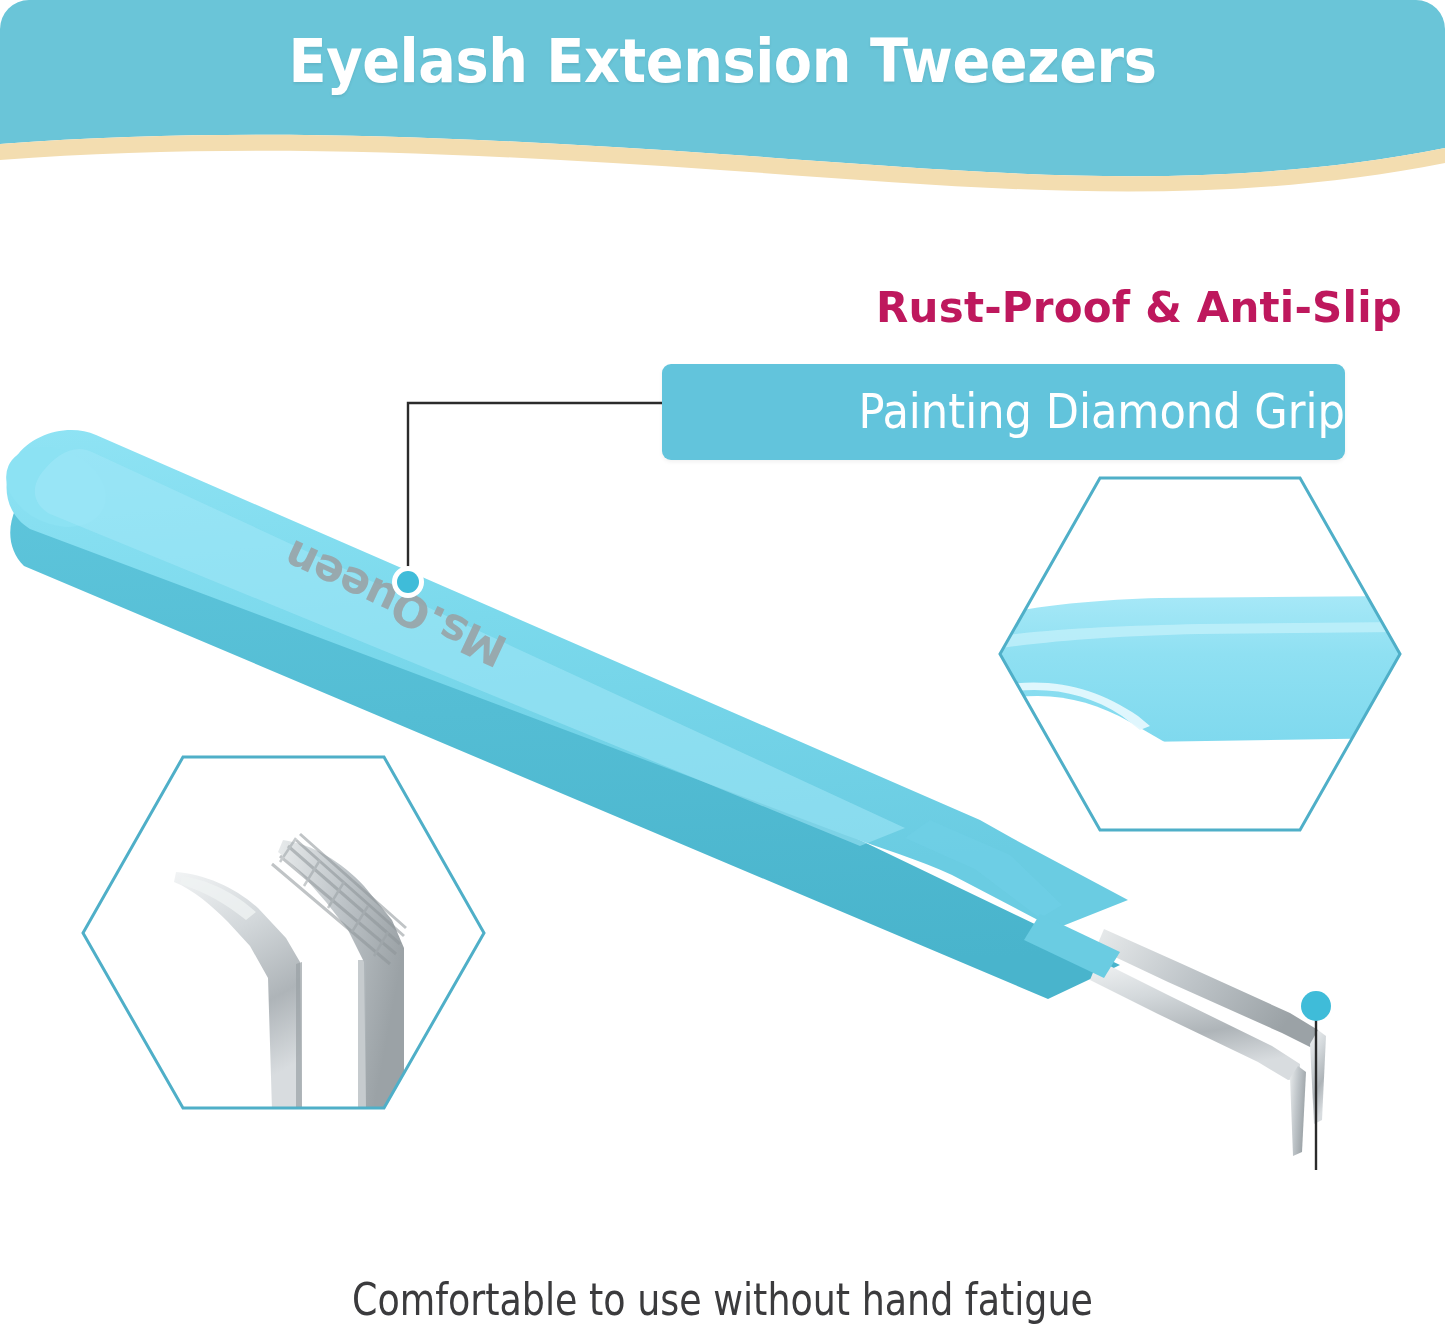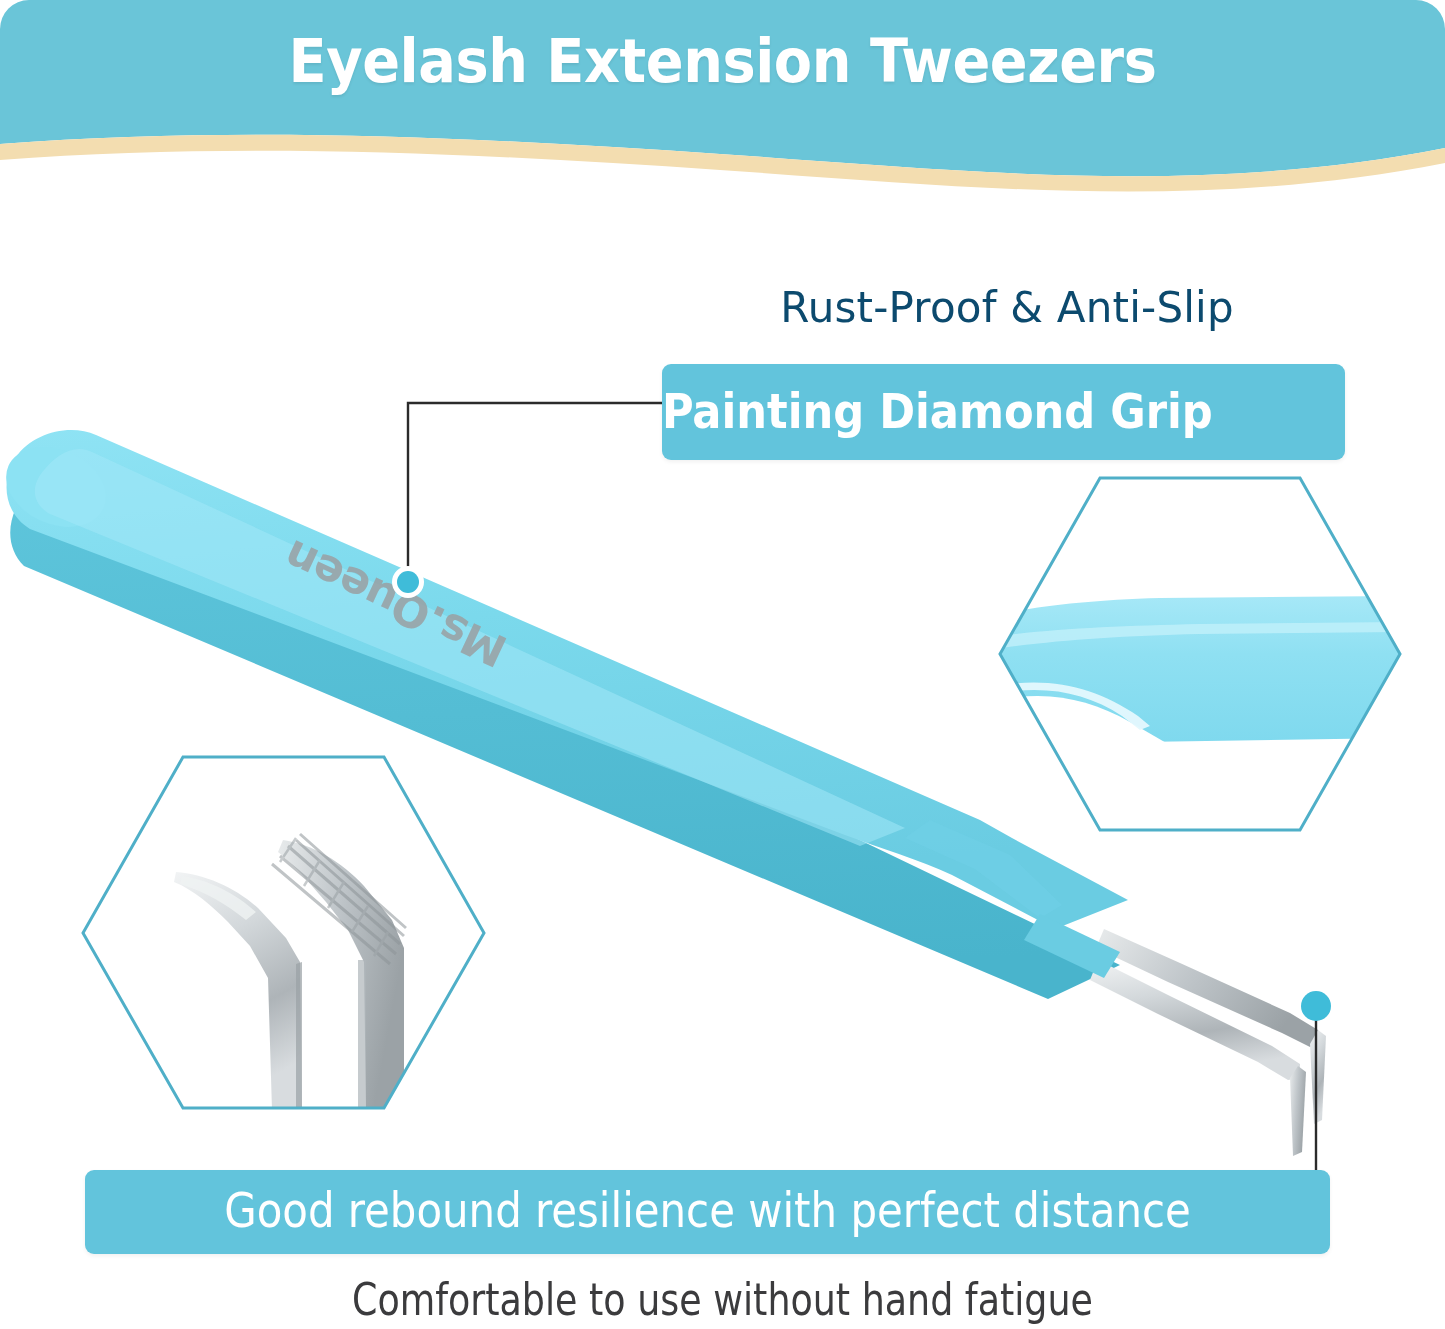--- a/index.html
+++ b/index.html
@@ -44,24 +44,24 @@
     white-space: nowrap;
     text-shadow: 0 2px 3px rgba(0,0,0,0.08);
   }
 
   
   #subheadline {
     position: absolute;
     left: 612px;
     top: 283px;
     width: 790px;
-    text-align: center;
-    color: #0c4a6e;
+    text-align: right;
+    color: #be185d;
     font-family: "DejaVu Sans", sans-serif;
-    font-weight: 400;
+    font-weight: 700;
     font-size: 42px;
     letter-spacing: 0.2px;
     white-space: nowrap;
   }
 
   
   #grip-callout-box {
     position: absolute;
     left: 662px;
     top: 364px;
@@ -69,24 +69,24 @@
     height: 96px;
     background: #62C4DC;
     border-radius: 9px;
     box-shadow: 0 2px 4px rgba(0,0,0,0.06);
   }
   #grip-callout-label {
     position: absolute;
     left: 0; right: 0;
     top: 50%;
     transform: translateY(-52%);
-    text-align: left;
+    text-align: right;
     color: #ffffff;
     font-family: "DejaVu Sans Condensed", "DejaVu Sans", sans-serif;
-    font-weight: bold;
+    font-weight: normal;
     font-size: 48px;
     letter-spacing: 0px;
     white-space: nowrap;
   }
 
   
   #rebound-banner {
     position: absolute;
     left: 85px;
     top: 1170px;
@@ -297,19 +297,16 @@
       <circle cx="1316" cy="1006" r="15" fill="#3FBCD9"></circle>
     </g>
   </svg>
 
   <div id="subheadline">Rust-Proof &amp; Anti-Slip</div>
 
   <div id="grip-callout-box">
     <div id="grip-callout-label">Painting Diamond Grip</div>
   </div>
 
-  <div id="rebound-banner">
-    <div id="rebound-banner-label">Good rebound resilience with perfect distance</div>
-  </div>
 
   <div id="footer-caption">Comfortable to use without hand fatigue</div>
 
 </div>
 
 </body></html>

